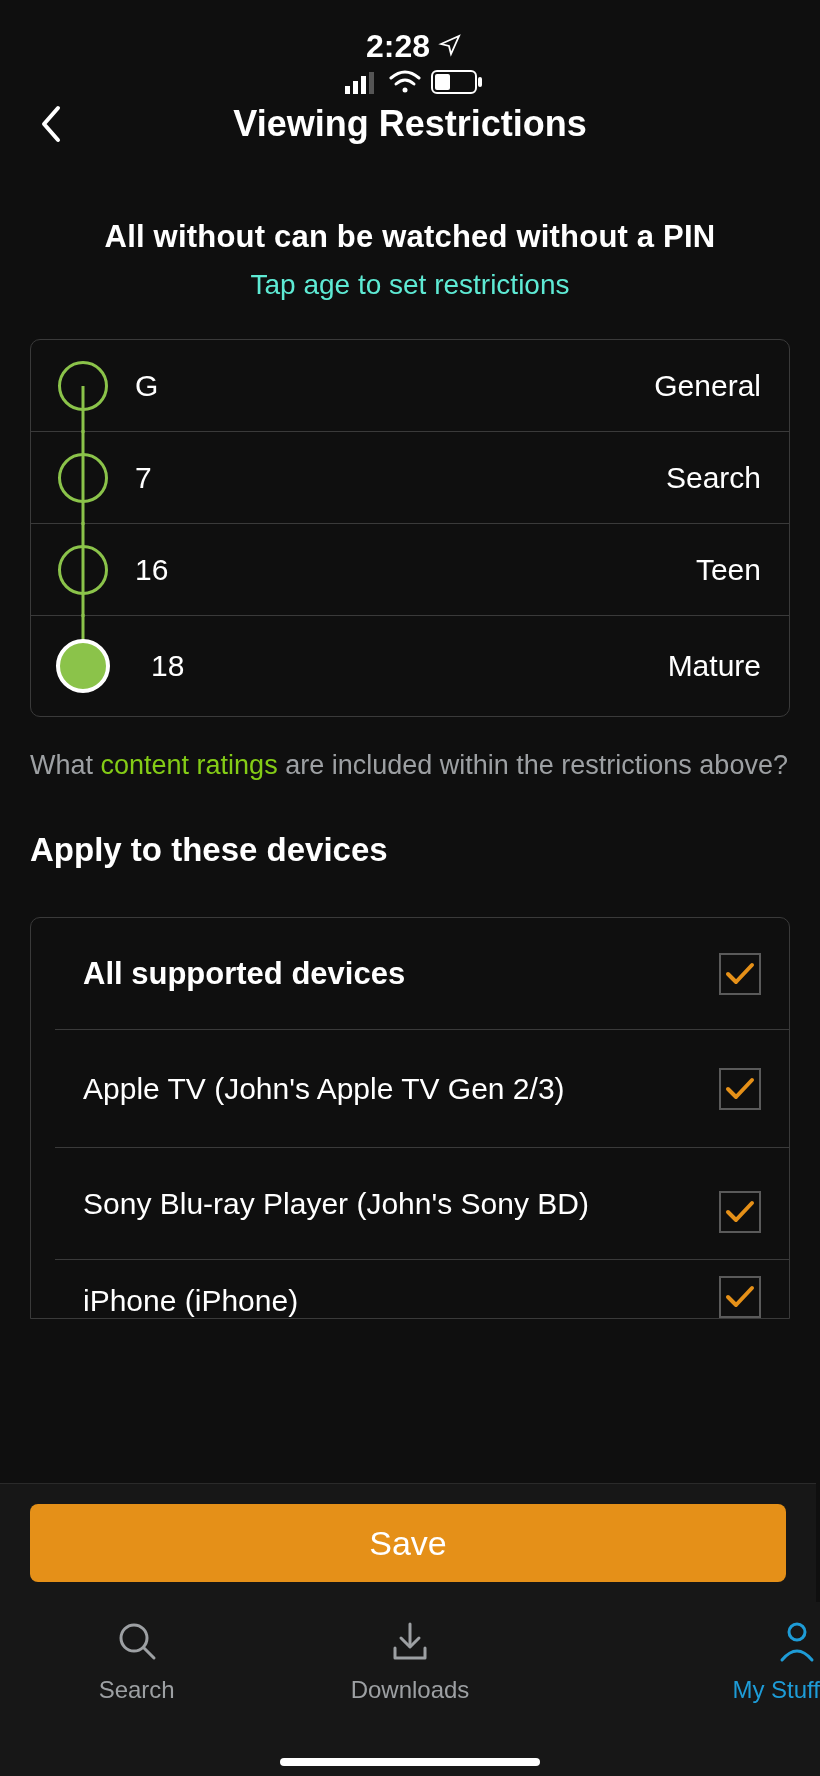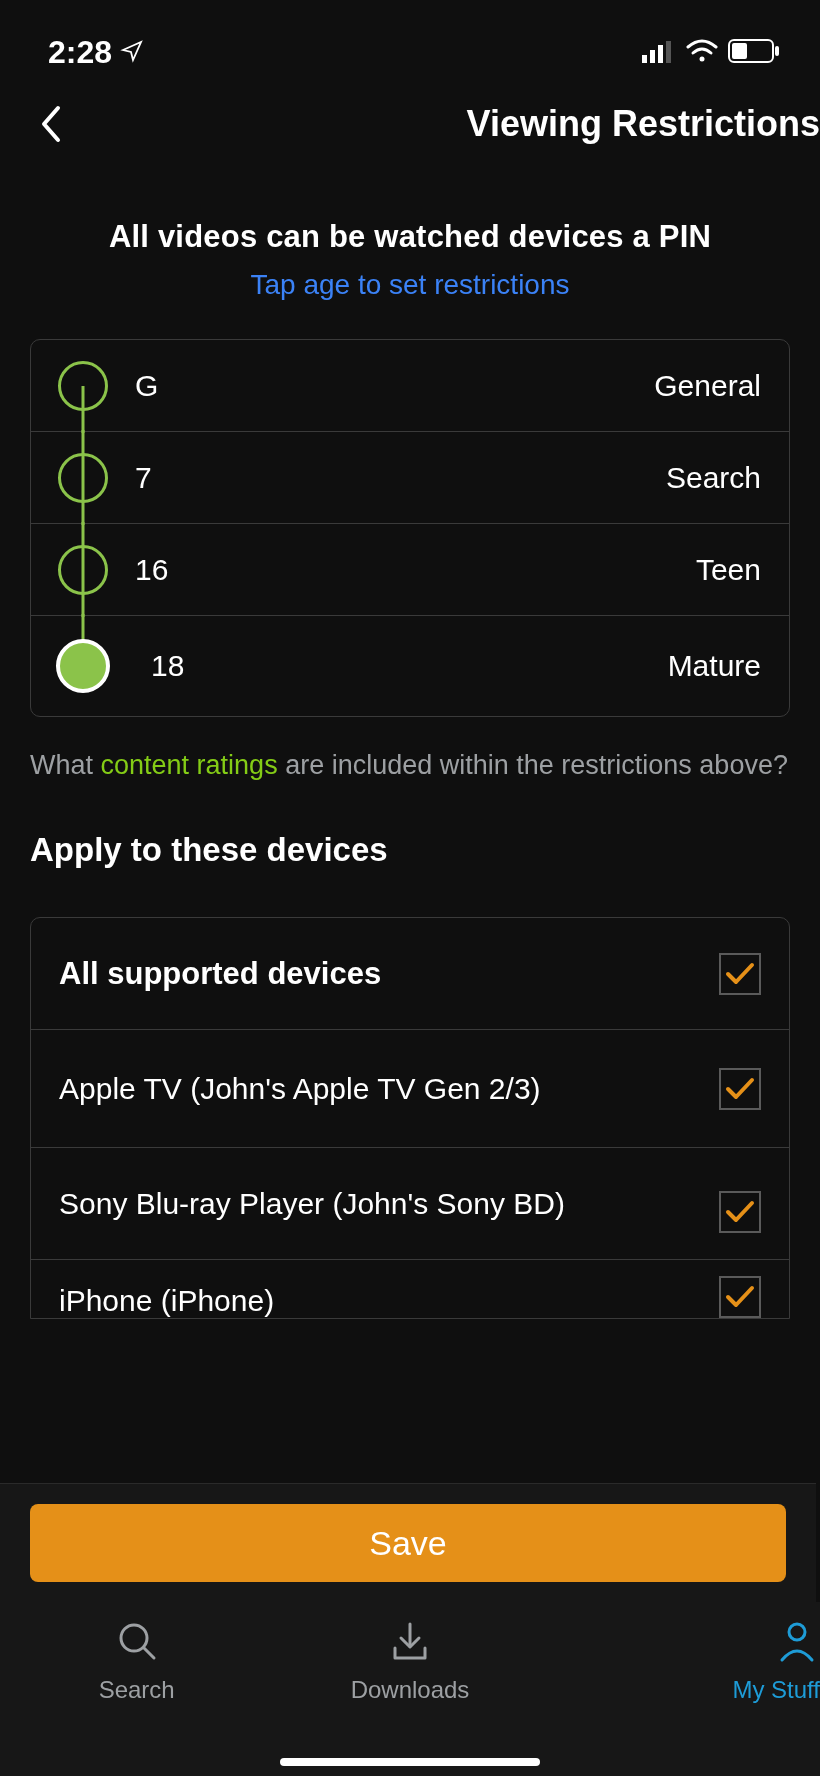--- a/index.html
+++ b/index.html
@@ -14,29 +14,30 @@
   }
   
   .status-bar {
     display: flex;
     justify-content: space-between;
     align-items: center;
     padding: 28px 40px 0 48px;
     height: 76px;
     font-size: 32px;
     font-weight: 600;
+    flex-direction: column;
   }
   .status-left { display: flex; align-items: center; gap: 8px; }
   .status-right { display: flex; align-items: center; gap: 10px; }
   
   .header {
     position: relative;
     display: flex;
     align-items: center;
-    justify-content: flex-end;
+    justify-content: center;
     height: 95px;
   }
   .back-btn {
     position: absolute;
     left: 30px;
     top: 50%;
     transform: translateY(-50%);
     width: 40px; height: 50px;
     display:flex;align-items:center;justify-content:center;
   }
@@ -45,21 +46,21 @@
   .content { padding: 0 30px; }
   .pin-heading {
     font-size: 31px;
     font-weight: 700;
     text-align: center;
     margin-top: 48px;
     letter-spacing: 0.2px;
   }
   .pin-sub {
     font-size: 28px;
-    color: #3b82f6;
+    color: #5eead4;
     text-align: center;
     margin-top: 14px;
   }
   
   .rest-box {
     margin-top: 38px;
     border: 1px solid #3a3a3a;
     border-radius: 10px;
     overflow: hidden;
   }
@@ -115,20 +116,21 @@
   .devices-heading {
     font-size: 33px;
     font-weight: 700;
     margin-top: 48px;
   }
   .dev-box {
     margin-top: 48px;
     border: 1px solid #3a3a3a;
     border-radius: 10px 10px 0 0;
     overflow: hidden;
+    padding-left: 24px;
   }
   .dev-row {
     display: flex;
     align-items: center;
     padding: 0 28px;
     height: 112px;
     border-bottom: 1px solid #3a3a3a;
   }
   .dev-row.tall { height: 118px; }
   .dev-row:last-child { border-bottom: none; height: 58px; align-items: flex-end; padding-bottom: 0; overflow:hidden;}
@@ -231,21 +233,21 @@
 <div class="header">
   <div class="back-btn">
     <svg width="24" height="40" viewBox="0 0 24 40">
       <path d="M20 4 L6 20 L20 36" fill="none" stroke="#fff" stroke-width="4" stroke-linecap="round" stroke-linejoin="round"></path>
     </svg>
   </div>
   <div class="page-title">Viewing Restrictions</div>
 </div>
 
 <div class="content">
-  <div class="pin-heading">All videos can be watched devices a PIN</div>
+  <div class="pin-heading">All without can be watched without a PIN</div>
   <div class="pin-sub">Tap age to set restrictions</div>
 
   <div class="rest-box">
     <div class="rest-row">
       <div class="bubble-col">
         <div class="connector down"></div>
         <div class="bubble"></div>
       </div>
       <span class="rest-code">G</span>
       <span class="rest-label">General</span>

